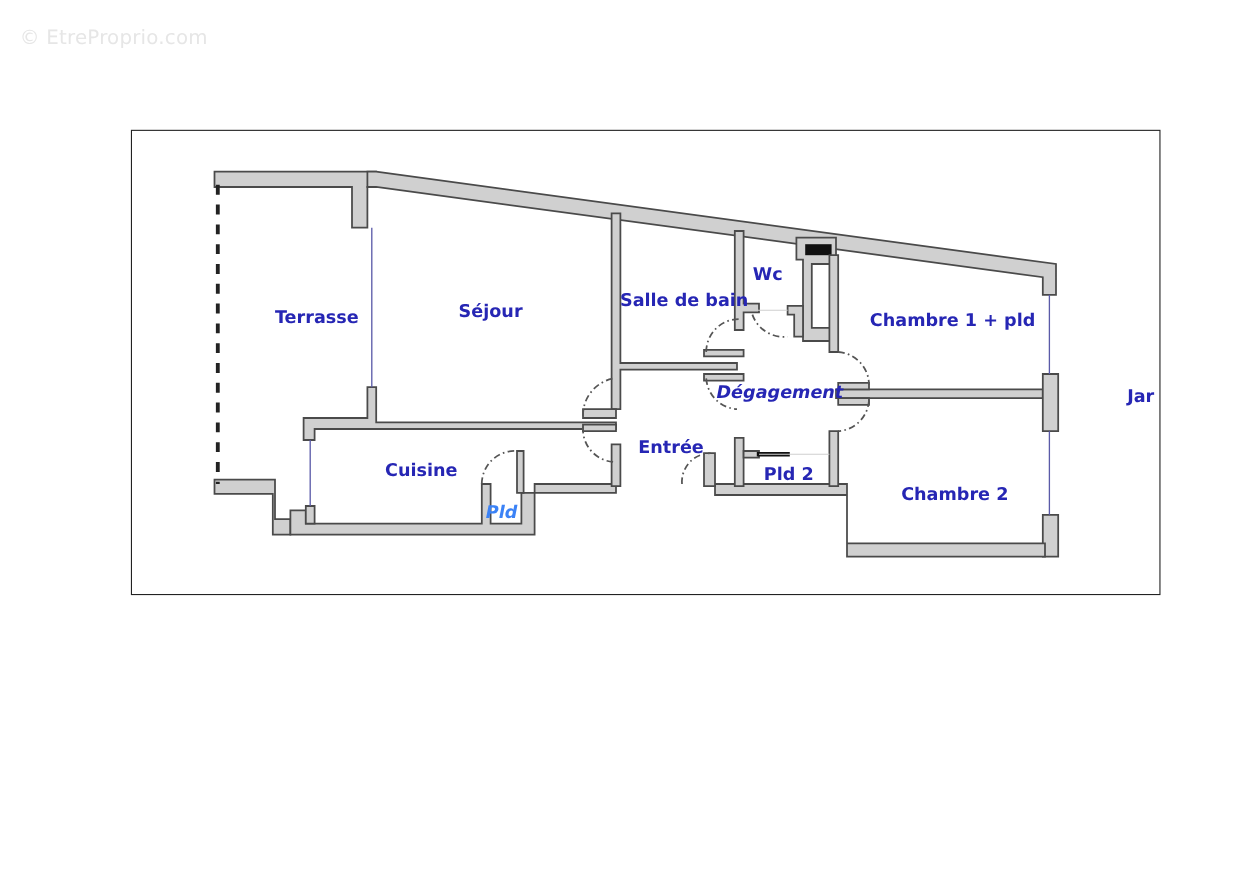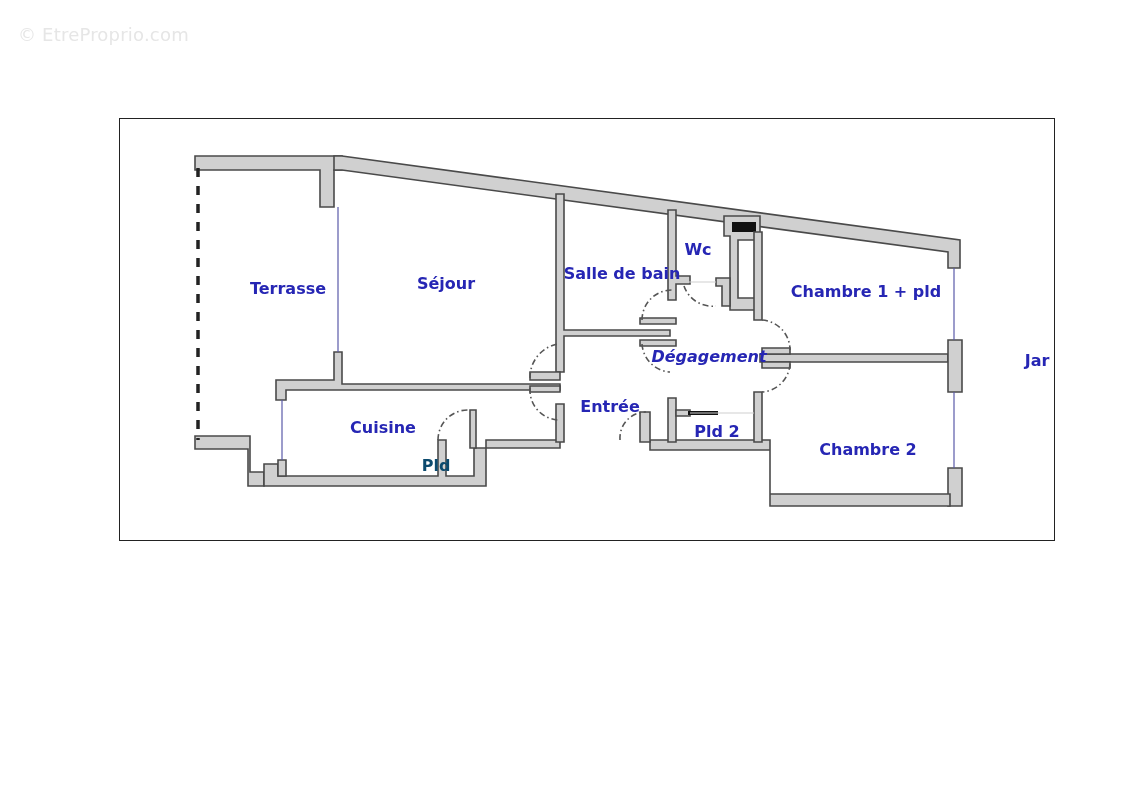--- a/index.html
+++ b/index.html
@@ -96,17 +96,17 @@
 
 <div id="labels">
   <span class="room-label" style="left: 256px; top: 288px; color: rgb(38, 38, 180); margin-left: 32px;">Terrasse</span>
   <span class="room-label" style="left: 446px; top: 283px; color: rgb(38, 38, 180);">Séjour</span>
   <span class="room-label" style="left: 622px; top: 273px; color: rgb(38, 38, 180); text-align: center;">Salle de bain</span>
   <span class="room-label" style="left: 698px; top: 249px; color: rgb(38, 38, 180);">Wc</span>
   <span class="room-label" style="left: 866px; top: 291px; color: rgb(38, 38, 180);">Chambre 1 + pld</span>
   <span class="room-label" style="left: 709px; top: 356px; color: rgb(38, 38, 180); font-style: italic;">Dégagement</span>
   <span class="room-label" style="left: 610px; top: 392px; color: rgb(38, 38, 180); margin-top: 14px;">Entrée</span>
   <span class="room-label" style="left: 383px; top: 415px; color: rgb(38, 38, 180); margin-top: 12px;">Cuisine</span>
-  <span class="room-label" style="left: 436px; top: 465px; color: #0c4a6e;">Pld</span>
+  <span class="room-label" style="left: 456px; top: 465px; color: #3b82f6; font-style: italic;">Pld</span>
   <span class="room-label" style="left: 717px; top: 431px; color: rgb(38, 38, 180);">Pld 2</span>
   <span class="room-label" style="left: 868px; top: 425px; color: rgb(38, 38, 180); margin-top: 24px;">Chambre 2</span>
   <span class="room-label" style="left: 1037px; top: 360px; color: rgb(38, 38, 180);">Jar</span>
 </div>
 
 </body></html>

